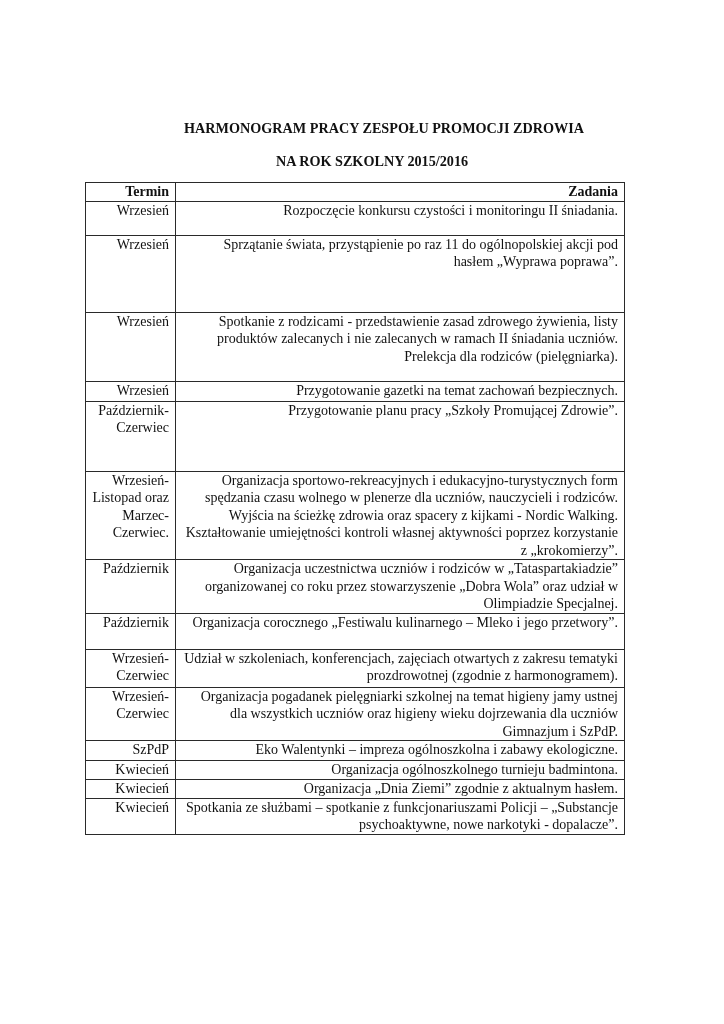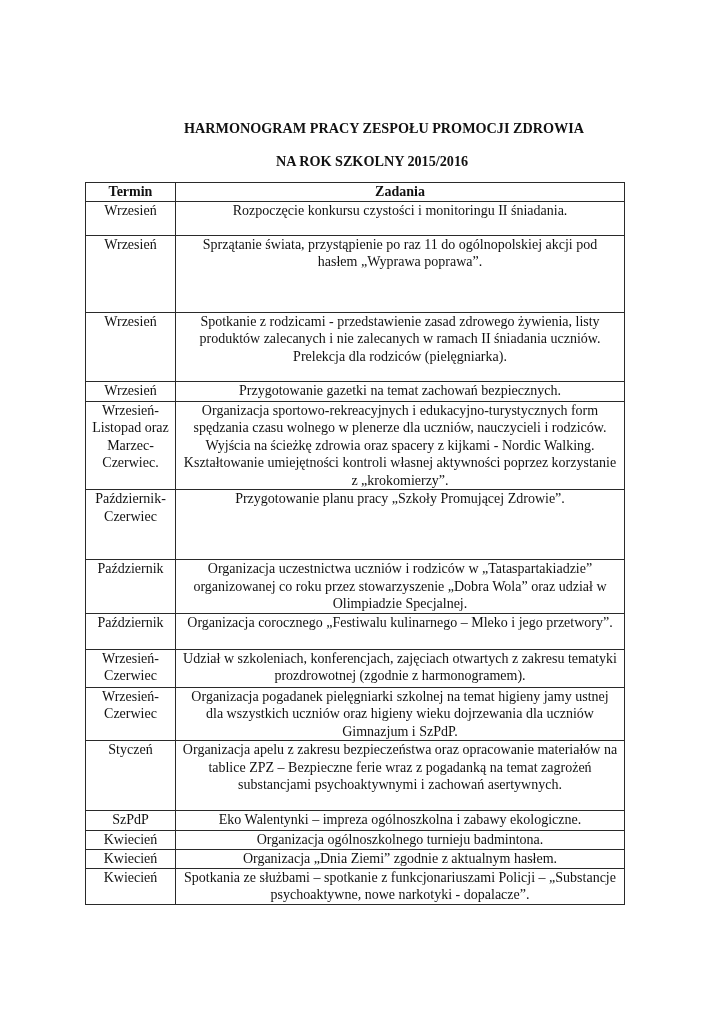--- a/index.html
+++ b/index.html
@@ -37,21 +37,21 @@
       table-layout: fixed;
       font-size: 14px;
       line-height: 17.5px;
     }
     table.schedule col.c1 { width: 90px; }
     table.schedule col.c2 { width: 449px; }
     table.schedule td, table.schedule th {
       border: 1.5px solid #2a2a2a;
       vertical-align: top;
       padding: 0px 6px 0px 6px;
-      text-align: center;
+      text-align: right;
     }
     table.schedule th {
       font-weight: bold;
     }
     td.task {
       text-align: justify;
     }
     td.term {
       text-align: left;
     }
@@ -87,47 +87,43 @@
       <td class="task">Sprzątanie świata, przystąpienie po raz 11 do ogólnopolskiej akcji pod hasłem „Wyprawa poprawa”.</td>
     </tr>
     <tr style="height:69px">
       <td class="term">Wrzesień</td>
       <td class="task">Spotkanie z rodzicami - przedstawienie zasad zdrowego żywienia, listy produktów zalecanych i nie zalecanych w ramach II śniadania uczniów. Prelekcja dla rodziców (pielęgniarka).</td>
     </tr>
     <tr style="height:20px">
       <td class="term">Wrzesień</td>
       <td class="task">Przygotowanie gazetki na temat zachowań bezpiecznych.</td>
     </tr>
+    <tr style="height:70px">
+      <td class="term">Październik-Czerwiec</td>
+      <td class="task">Przygotowanie planu pracy „Szkoły Promującej Zdrowie”.</td>
+    </tr>
     <tr style="height:83px">
       <td class="term">Wrzesień-Listopad oraz Marzec-Czerwiec.</td>
       <td class="task">Organizacja sportowo-rekreacyjnych i edukacyjno-turystycznych form spędzania czasu wolnego w plenerze dla uczniów, nauczycieli i rodziców. Wyjścia na ścieżkę zdrowia oraz spacery z kijkami - Nordic Walking. Kształtowanie umiejętności kontroli własnej aktywności poprzez korzystanie z „krokomierzy”.</td>
-    </tr>
-    <tr style="height:70px">
-      <td class="term">Październik-Czerwiec</td>
-      <td class="task">Przygotowanie planu pracy „Szkoły Promującej Zdrowie”.</td>
     </tr>
     <tr style="height:53px">
       <td class="term">Październik</td>
       <td class="task">Organizacja uczestnictwa uczniów i rodziców w „Tataspartakiadzie” organizowanej co roku przez stowarzyszenie „Dobra Wola” oraz udział w Olimpiadzie Specjalnej.</td>
     </tr>
     <tr style="height:36px">
       <td class="term">Październik</td>
       <td class="task">Organizacja corocznego „Festiwalu kulinarnego – Mleko i jego przetwory”.</td>
     </tr>
     <tr style="height:38px">
       <td class="term">Wrzesień-Czerwiec</td>
       <td class="task">Udział w szkoleniach, konferencjach, zajęciach otwartych z zakresu tematyki prozdrowotnej (zgodnie z harmonogramem).</td>
     </tr>
     <tr style="height:50px">
       <td class="term">Wrzesień-Czerwiec</td>
       <td class="task">Organizacja pogadanek pielęgniarki szkolnej na temat higieny jamy ustnej dla wszystkich uczniów oraz higieny wieku dojrzewania dla uczniów Gimnazjum i SzPdP.</td>
-    </tr>
-    <tr style="height:70px">
-      <td class="term">Styczeń</td>
-      <td class="task">Organizacja apelu z zakresu bezpieczeństwa oraz opracowanie materiałów na tablice ZPZ – Bezpieczne ferie wraz z pogadanką na temat zagrożeń substancjami psychoaktywnymi i zachowań asertywnych.</td>
     </tr>
     <tr style="height:20px">
       <td class="term">SzPdP</td>
       <td class="task">Eko Walentynki – impreza ogólnoszkolna i zabawy ekologiczne.</td>
     </tr>
     <tr style="height:18px">
       <td class="term">Kwiecień</td>
       <td class="task">Organizacja ogólnoszkolnego turnieju badmintona.</td>
     </tr>
     <tr style="height:19px">

